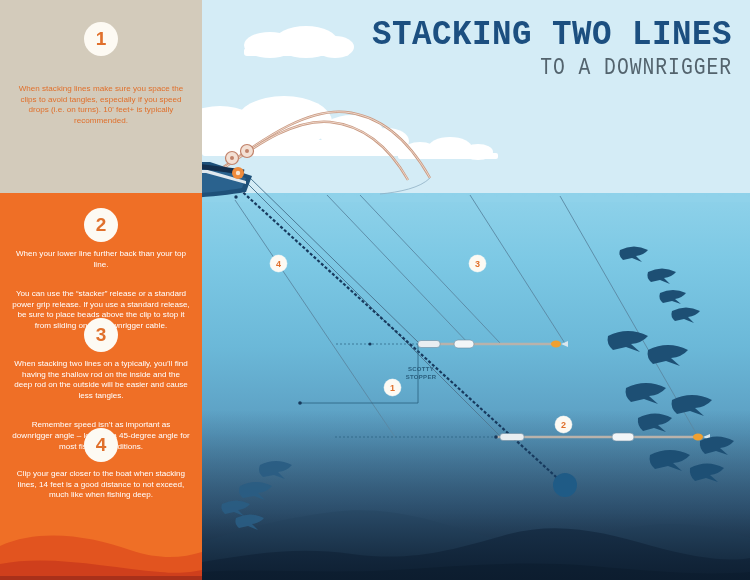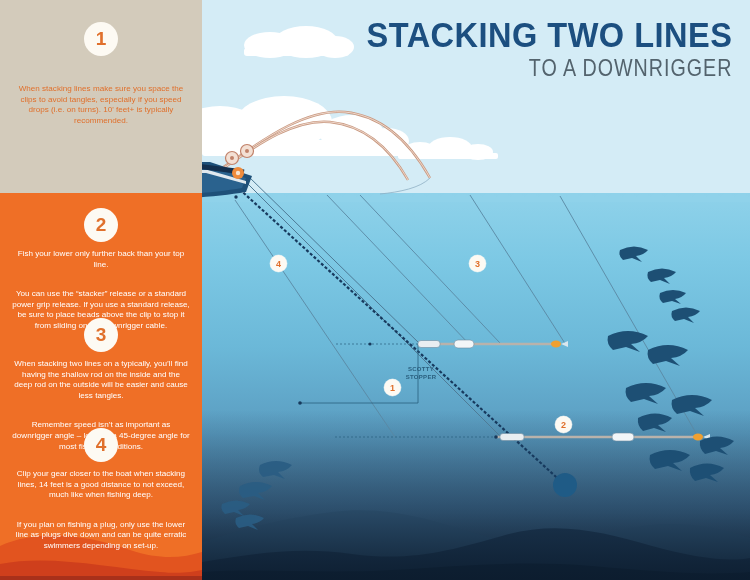--- a/index.html
+++ b/index.html
@@ -66,21 +66,21 @@
     margin:0 12px;font-size:8.1px;line-height:10.6px;
     font-family:"Liberation Sans",sans-serif;
   }
   .step p + p{margin-top:19px;}
   .step.beige p{color:#e0702c;margin-top:28px;}
   .step.white p{color:#ffffff;}
 
   
   .title{
     position:absolute;right:18px;top:16px;text-align:right;
-    font-family:Liberation Sans, sans-serif;
+    font-family:Liberation Mono, monospace;
   }
   .title .t1{
     font-size:35px;font-weight:bold;color:#1c4f80;letter-spacing:.5px;
     line-height:38px;
     transform:scaleX(.93);transform-origin:right center;
     white-space:nowrap;
   }
   .title .t2{
     font-size:24px;color:#53636d;letter-spacing:1.2px;line-height:27px;
     font-weight:300;
@@ -359,34 +359,33 @@
       <div class="badge">
         <span>1</span>
       </div>
       <p>When stacking lines make sure you space the clips to avoid tangles, especially if you speed drops (i.e. on turns). 10' feet+ is typically recommended.</p>
     </div>
 
     <div class="step white" style="top:208px;">
       <div class="badge">
         <span>2</span>
       </div>
-      <p>Fish your lower only further back than your top line.</p>
+      <p>When your lower line further back than your top line.</p>
       <p>You can use  the “stacker” release or a standard power grip release. If you use a standard release, be sure to place beads above the clip to stop it from sliding on the downrigger cable.</p>
     </div>
 
     <div class="step white" style="top:318px;">
       <div class="badge">
         <span>3</span>
       </div>
       <p>When stacking two lines on a typically, you’ll find having the shallow rod on the inside and the deep rod on the outside will be easier and cause less tangles.</p>
       <p>Remember speed isn’t as important as downrigger angle – look for a 45-degree angle for most fishing conditions.</p>
     </div>
 
     <div class="step white" style="top:428px;">
       <div class="badge">
         <span>4</span>
       </div>
       <p>Clip your gear closer to the boat when stacking lines, 14 feet is a good distance to not exceed, much like when fishing deep.</p>
-      <p>If you plan on fishing a plug, only use the lower line as plugs dive down and can be quite erratic swimmers depending on set-up.</p>
     </div>
   </div>
 
 </div>
 
 </body></html>

